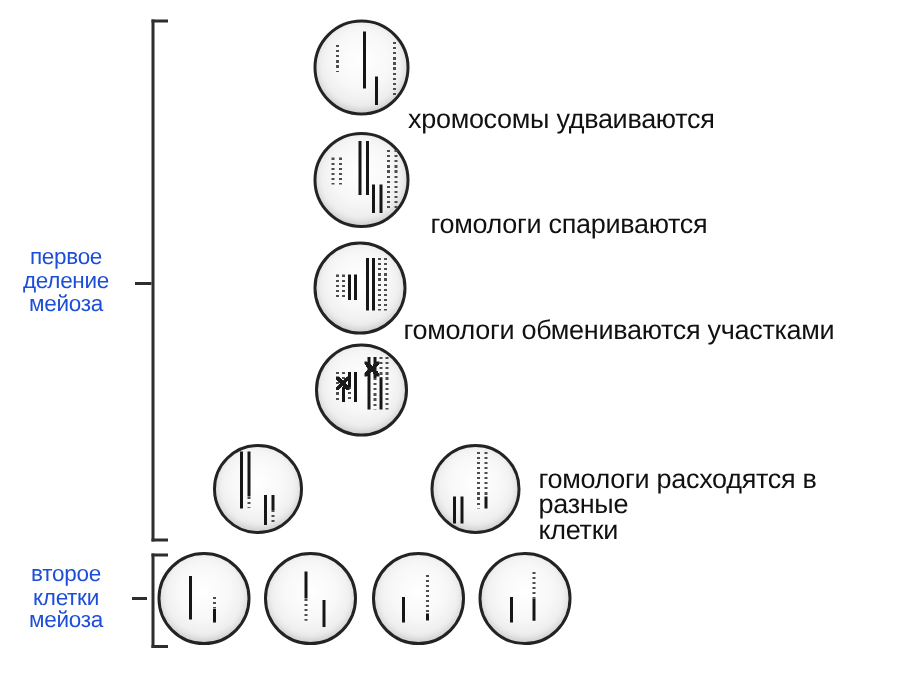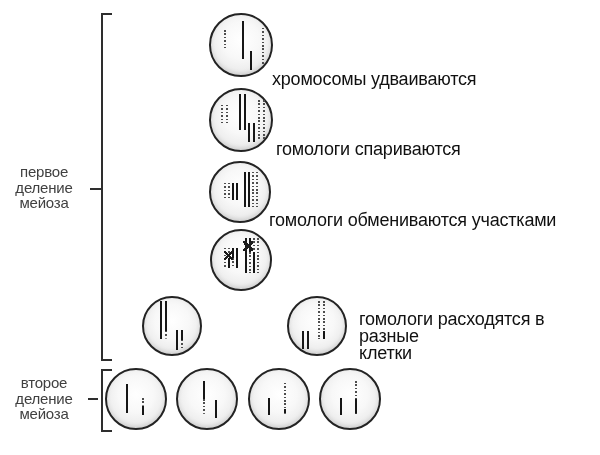--- a/index.html
+++ b/index.html
@@ -13,31 +13,31 @@
   #b1-t1{left:101px;top:13px;width:11px;height:2px;}
   #b1-t2{left:101px;top:359px;width:11px;height:2px;}
   #b1-dash{left:90px;top:188px;width:11px;height:2px;}
   #b2-v{left:101px;top:369px;width:2px;height:63px;}
   #b2-t1{left:101px;top:369px;width:11px;height:2px;}
   #b2-t2{left:101px;top:430px;width:11px;height:2px;}
   #b2-dash{left:88px;top:398px;width:10px;height:2px;}
   
   .stage-label{
     position:absolute;width:84px;text-align:center;white-space:pre-line;
-    font-size:15px;line-height:15.5px;color:#404040;letter-spacing:-0.2px;
+    font-size:15px;line-height:15.5px;color:#1d4ed8;letter-spacing:-0.2px;
   }
   #stage1{left:2px;top:164px;}
   #stage2{left:2px;top:375px;}
   
   .caption{
     position:absolute;white-space:pre-line;font-size:18px;line-height:17px;
     color:#111111;letter-spacing:-0.2px;
   }
   #cap1{left:272px;top:71px;}
-  #cap2{left:276px;top:141px;}
+  #cap2{left:287px;top:141px;}
   #cap3{left:269px;top:212px;}
   #cap4{left:359px;top:311px;}
   #cap5{left:392px;top:381px;}
   
   .cell{
     position:absolute;border-radius:50%;border:2px solid #232323;box-sizing:border-box;
     background:radial-gradient(circle at 50% 42%, #ffffff 0%, #f8f8f8 40%, #ececec 68%, #d0d0d0 100%);
     box-shadow:inset 0 -2px 4px rgba(0,0,0,0.10);
   }
   .chrom{position:absolute;}
@@ -60,21 +60,21 @@
 
   <div class="bk" id="b2-v"></div>
   <div class="bk" id="b2-t1"></div>
   <div class="bk" id="b2-t2"></div>
   <div class="bk" id="b2-dash"></div>
 
   <div class="stage-label" id="stage1">первое
 деление
 мейоза</div>
   <div class="stage-label" id="stage2">второе
-деление
+клетки
 мейоза</div>
 
   <div class="caption" id="cap1">хромосомы удваиваются</div>
   <div class="caption" id="cap2">гомологи спариваются</div>
   <div class="caption" id="cap3">гомологи обмениваются участками</div>
   <div class="caption" id="cap4">гомологи расходятся в разные
 клетки</div>
 
   <div id="cells-layer">
       <div class="cell" style="left: 209px; top: 13px; height: 64px; width: 64px;">

